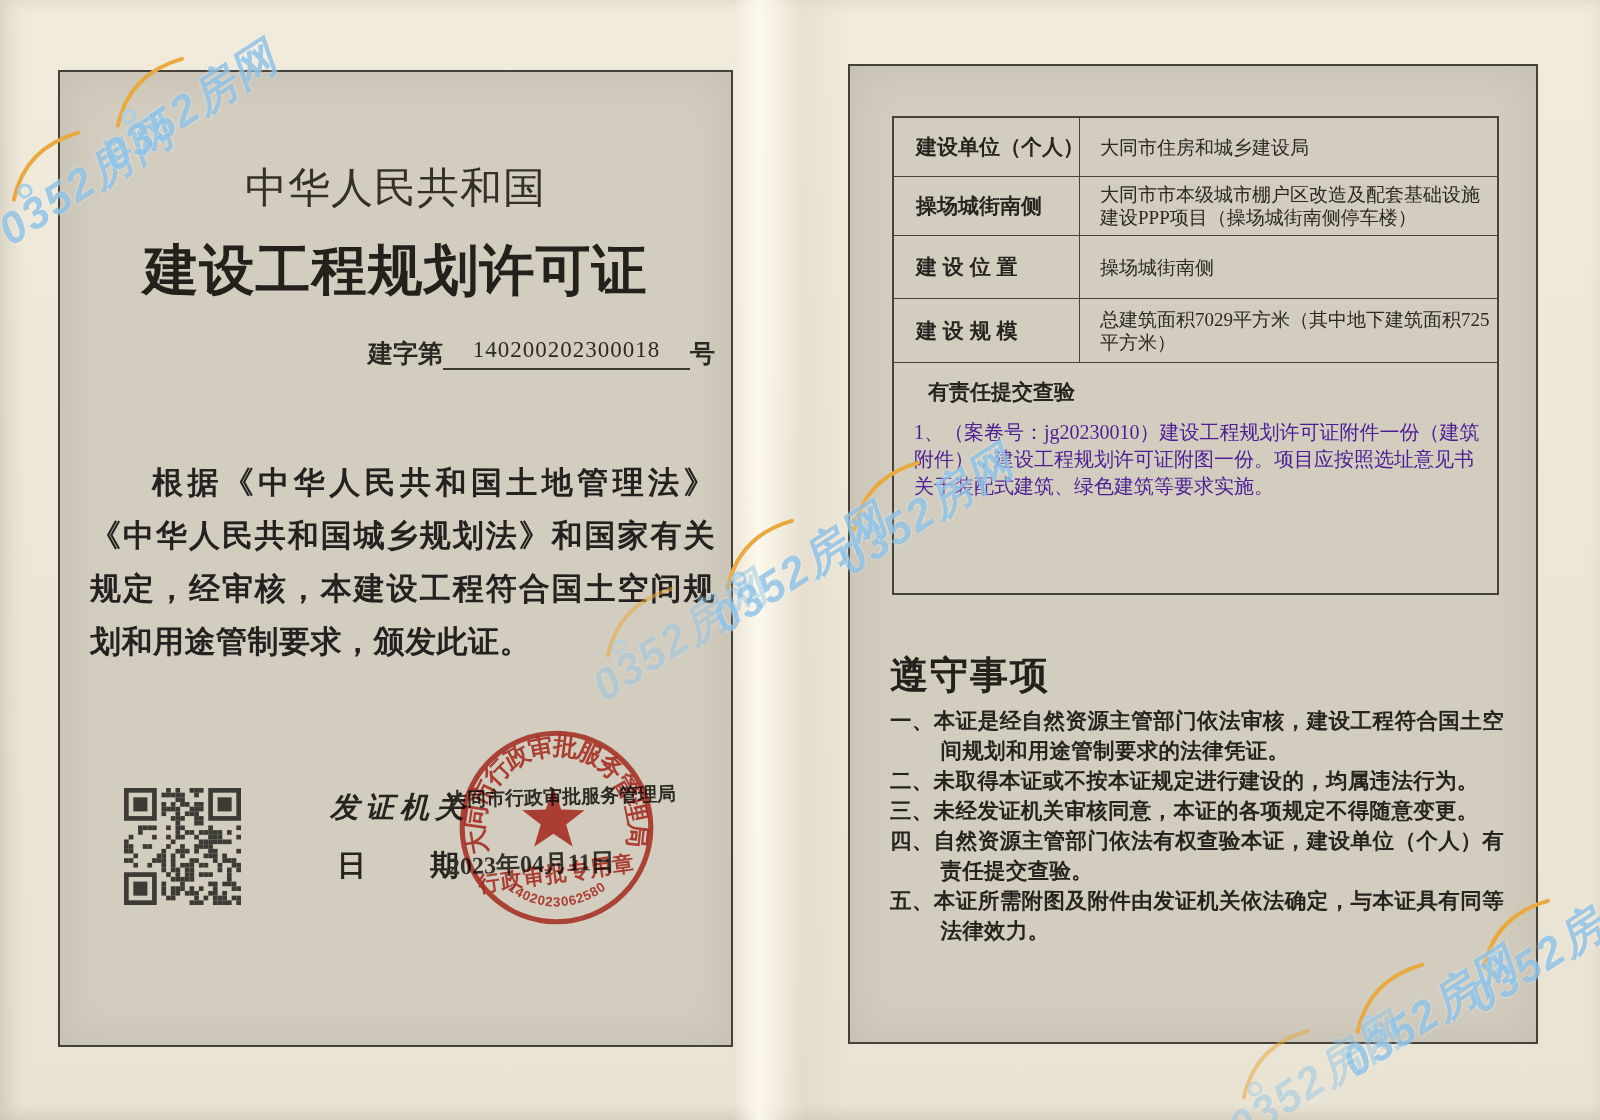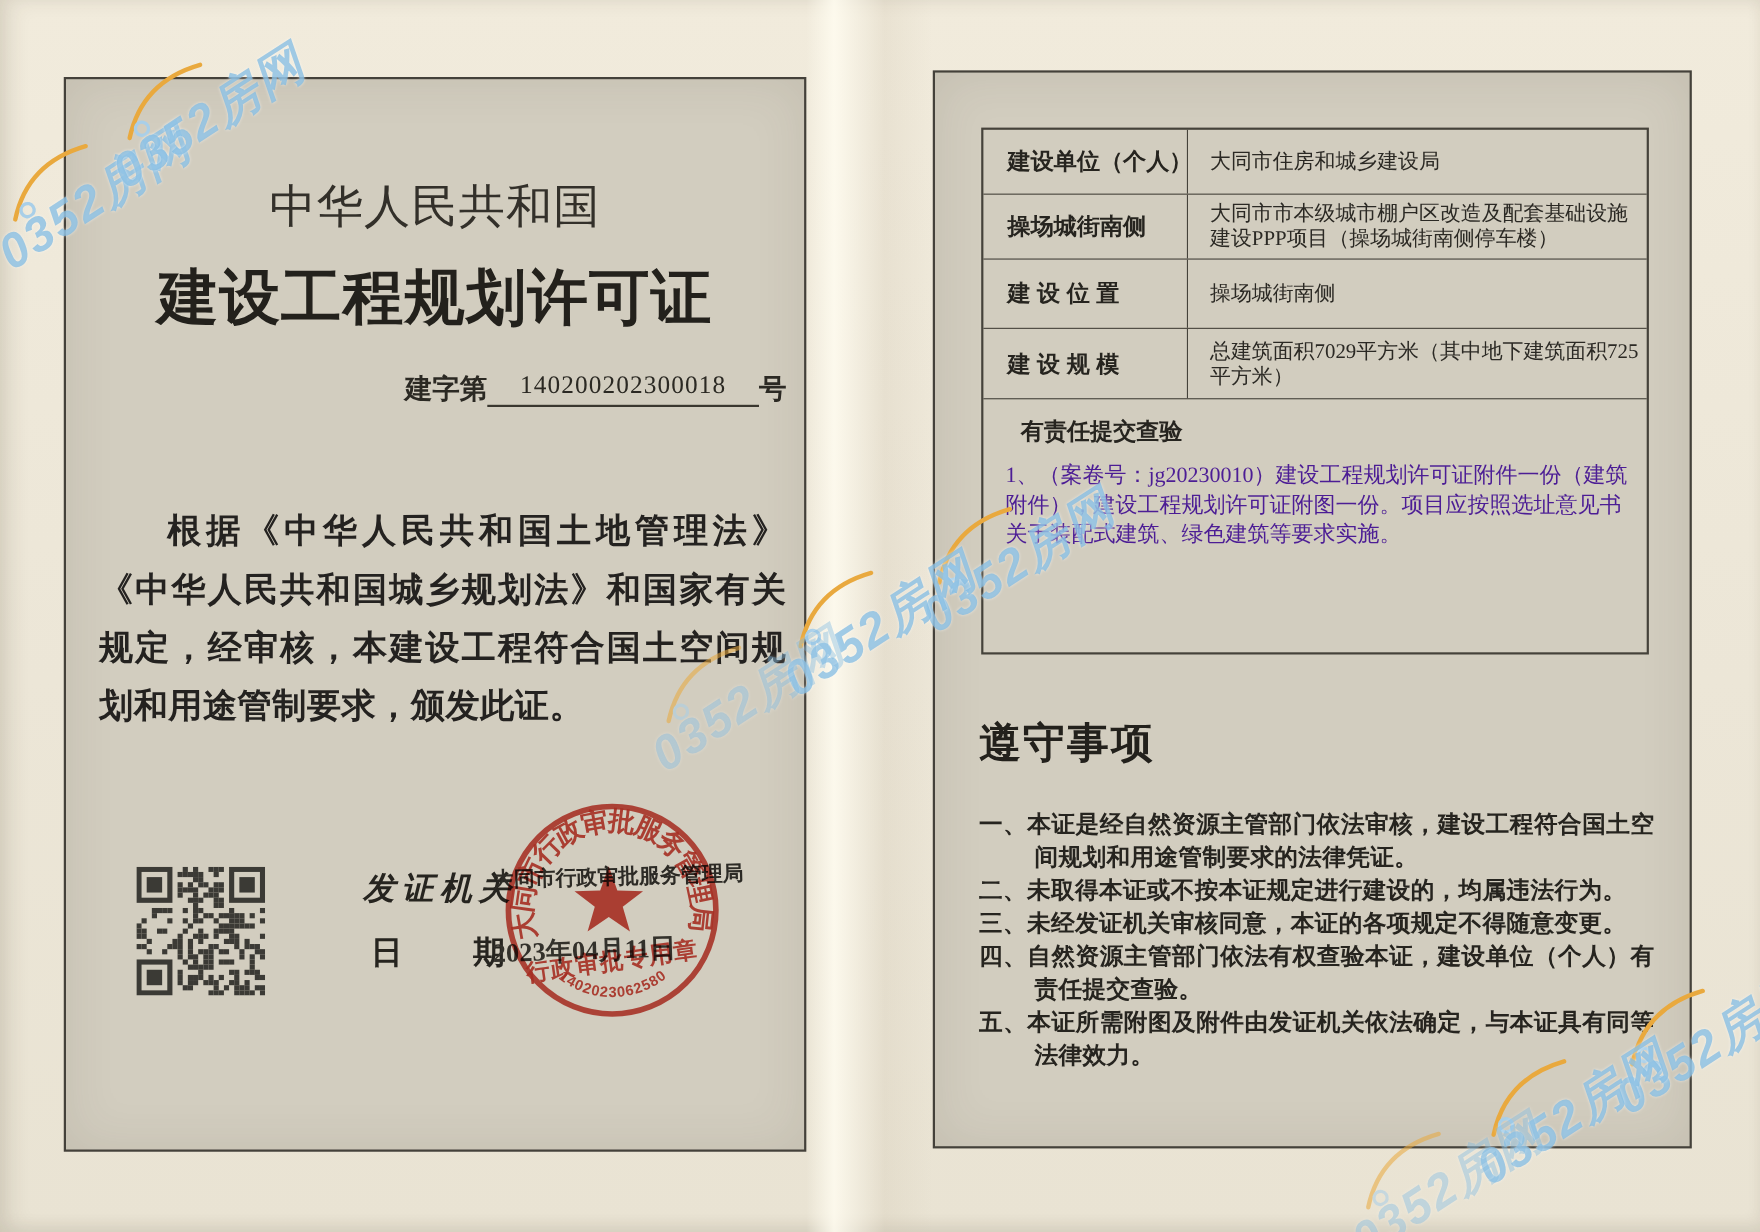--- a/index.html
+++ b/index.html
@@ -52,21 +52,21 @@
            padding-left:22px;font-size:21px;font-weight:700;color:#26241f;white-space:pre;box-sizing:border-box;}
   .td{flex:1;display:flex;align-items:center;padding-left:20px;padding-right:2px;
            font-family:"Liberation Serif","DejaVu Serif",serif;font-size:19px;line-height:23px;
            color:#2b2924;box-sizing:border-box;}
   .attach{flex:1;display:block;}
   .attach-title{margin:15px 0 0 34px;font-size:21px;font-weight:700;color:#26241f;}
   .attach-body{margin:13px 6px 0 20px;font-family:"Liberation Serif","DejaVu Serif",serif;
            font-size:20px;line-height:27px;color:#4c1d95;}
   .notice-title{position:absolute;left:40px;top:584px;font-size:38px;font-weight:800;
            letter-spacing:2px;color:#23211c;}
-  .notice-list{position:absolute;left:40px;top:668px;width:614px;}
+  .notice-list{position:absolute;left:40px;top:640px;width:614px;}
   .notice-item{font-size:21.5px;font-weight:600;line-height:30px;color:#26241f;
            padding-left:2.35em;text-indent:-2.35em;text-align:justify;letter-spacing:.3px;}
 
   
   .wm{position:absolute;transform:translate(-50%,-50%) rotate(-33deg);
       display:flex;flex-direction:column;align-items:center;pointer-events:none;z-index:50;}
   .wm-text{font-size:44px;font-style:italic;font-weight:700;letter-spacing:2px;
       color:rgba(125,185,225,.72);text-shadow:0 0 3px rgba(255,255,255,.55);white-space:nowrap;}
   .wm-car{margin-bottom:-12px;margin-left:-46px;}
   .wm.dim{opacity:.55;}

